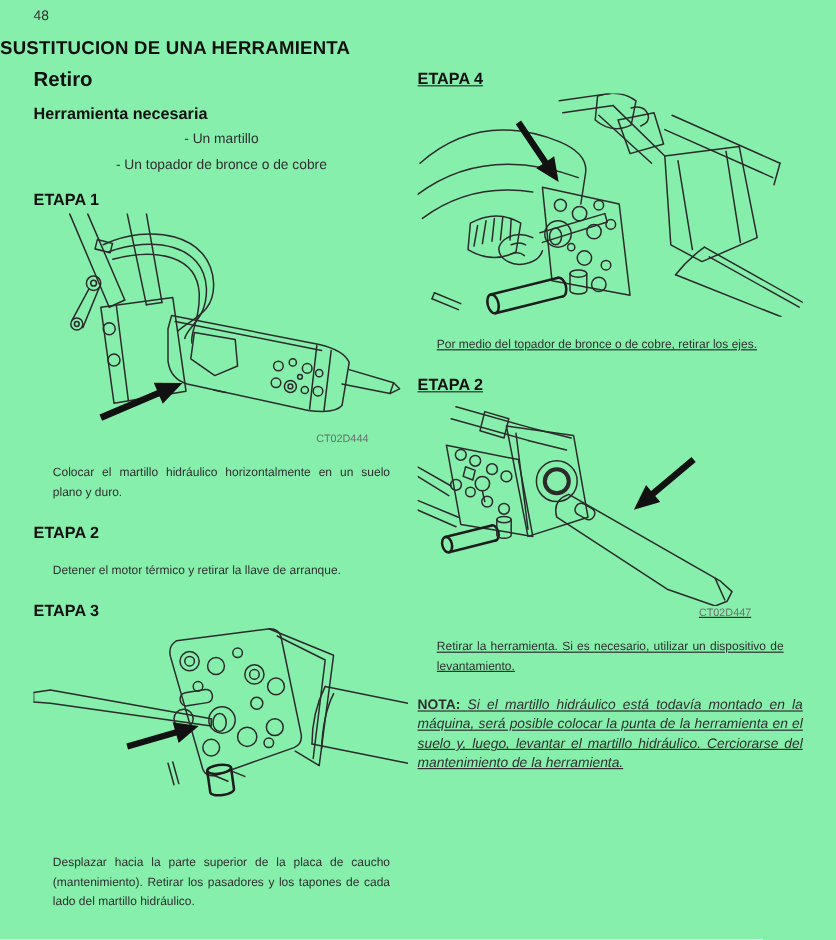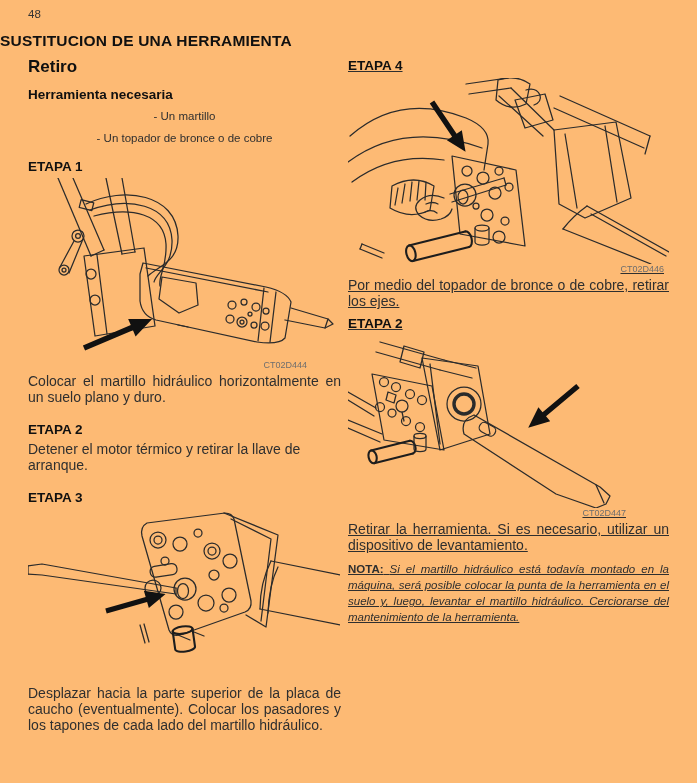--- a/index.html
+++ b/index.html
@@ -1,37 +1,37 @@
 <!DOCTYPE html>
 <html><head>
 <meta charset="utf-8">
 <style>
   html,body{margin:0;padding:0;background:#ffffff;}
   .page{
-    position:relative;width:697px;height:783px;background:#fdba74;overflow:hidden;
+    position:relative;width:697px;height:783px;background:#86efac;overflow:hidden;
     font-family:"Liberation Sans","DejaVu Sans",sans-serif;color:#2f2f2f;
   }
   .page-number{position:absolute;left:28px;top:8px;font-size:11.5px;color:#333;}
   .doc-title{
     position:absolute;left:0;top:32px;width:655px;
     font-size:15.5px;font-weight:bold;color:#101010;letter-spacing:.2px;
   }
   .col{position:absolute;top:57px;}
   .col-left{left:28px;width:313px;}
   .col-right{left:348px;width:321px;text-decoration:underline;}
   h1.sec{font-size:17px;font-weight:bold;color:#101010;margin:0 0 9px 0;line-height:20px;}
   h2.sub{font-size:13.5px;font-weight:bold;color:#101010;margin:0 0 7px 0;line-height:17px;}
   ul.tools{list-style:none;margin:0;padding:0 0 2px 0;text-align:center;}
   ul.tools li{font-size:11.5px;line-height:13px;margin:0 0 9px 0;color:#2f2f2f;}
   h3.step{font-size:13.5px;font-weight:bold;color:#101010;margin:2px 0 3px 0;line-height:17px;}
   h3.mt{margin-top:16px;}
   figure{margin:0;padding:0;}
   figure svg{display:block;}
   .figcode{font-size:9px;line-height:11px;color:#6e6e6e;text-align:right;margin:0 0 2px 0;}
-  p.body{font-size:14px;line-height:16px;margin:0;text-align:justify;color:#2f2f2f;}
+  p.body{font-size:10px;line-height:16px;margin:16px;text-align:justify;color:#2f2f2f;}
   p.single{text-align:left;}
   p.note{font-size:11.5px;line-height:16px;margin:8px 0 0 0;text-align:justify;color:#2f2f2f;font-style:italic;}
   p.note .note-label{font-weight:bold;font-style:normal;}
   .la{stroke:#2b2b2b;fill:none;stroke-width:1.25;stroke-linecap:round;stroke-linejoin:round;}
   .la-bold{stroke:#1d1d1d;fill:none;stroke-width:2.1;stroke-linecap:round;stroke-linejoin:round;}
   .arrow-fill{fill:#111;stroke:none;}
 </style>
 </head>
 <body>
 
@@ -166,21 +166,21 @@
             <ellipse cx="156" cy="121" rx="10" ry="3.6"></ellipse>
             <path d="M146,121 L146,139 A10,3.6 0 0 0 166,139 L166,121"></path>
           </g>
         </g>
         <g transform="translate(78,102) rotate(-16)">
           <path class="arrow-fill" d="M0,-2.6 L42,-2.6 L42,-9 L62,0 L42,9 L42,2.6 L0,2.6 Z"></path>
         </g>
       </svg>
     </figure>
 
-    <p class="body">Desplazar hacia la parte superior de la placa de caucho (eventualmente). Colocar los pasadores y los tapones de cada lado del martillo hidráulico.</p>
+    <p class="body">Desplazar hacia la parte superior de la placa de caucho (mantenimiento). Retirar los pasadores y los tapones de cada lado del martillo hidráulico.</p>
 
   </div>
 
   <div class="col col-right">
 
     <h3 class="step" style="margin-top:0">ETAPA 4</h3>
 
     <figure style="margin-top:4px">
       <svg width="321" height="186" viewBox="0 0 321 186">
         <g class="la">
@@ -248,21 +248,20 @@
           <path d="M127,150 L127,164 A7,3 0 0 0 141,164 L141,150"></path>
 
           <path d="M14,166 l22,9"></path>
             <path d="M12,171 l22,9"></path>
             <path d="M14,166 l-2,5"></path>
         </g>
         <g transform="translate(84,24) rotate(56)">
           <path class="arrow-fill" d="M0,-2.7 L40,-2.7 L40,-9 L60,0 L40,9 L40,2.7 L0,2.7 Z"></path>
         </g>
       </svg>
-      <figcaption class="figcode" style="padding-right:5px">CT02D446</figcaption>
     </figure>
 
     <p class="body">Por medio del topador de bronce o de cobre, retirar los ejes.</p>
 
     <h3 class="step" style="margin:6px 0 2px 0">ETAPA 2</h3>
 
     <figure style="margin-top:2px">
       <svg width="321" height="174" viewBox="0 0 321 174">
         <g class="la">
 

